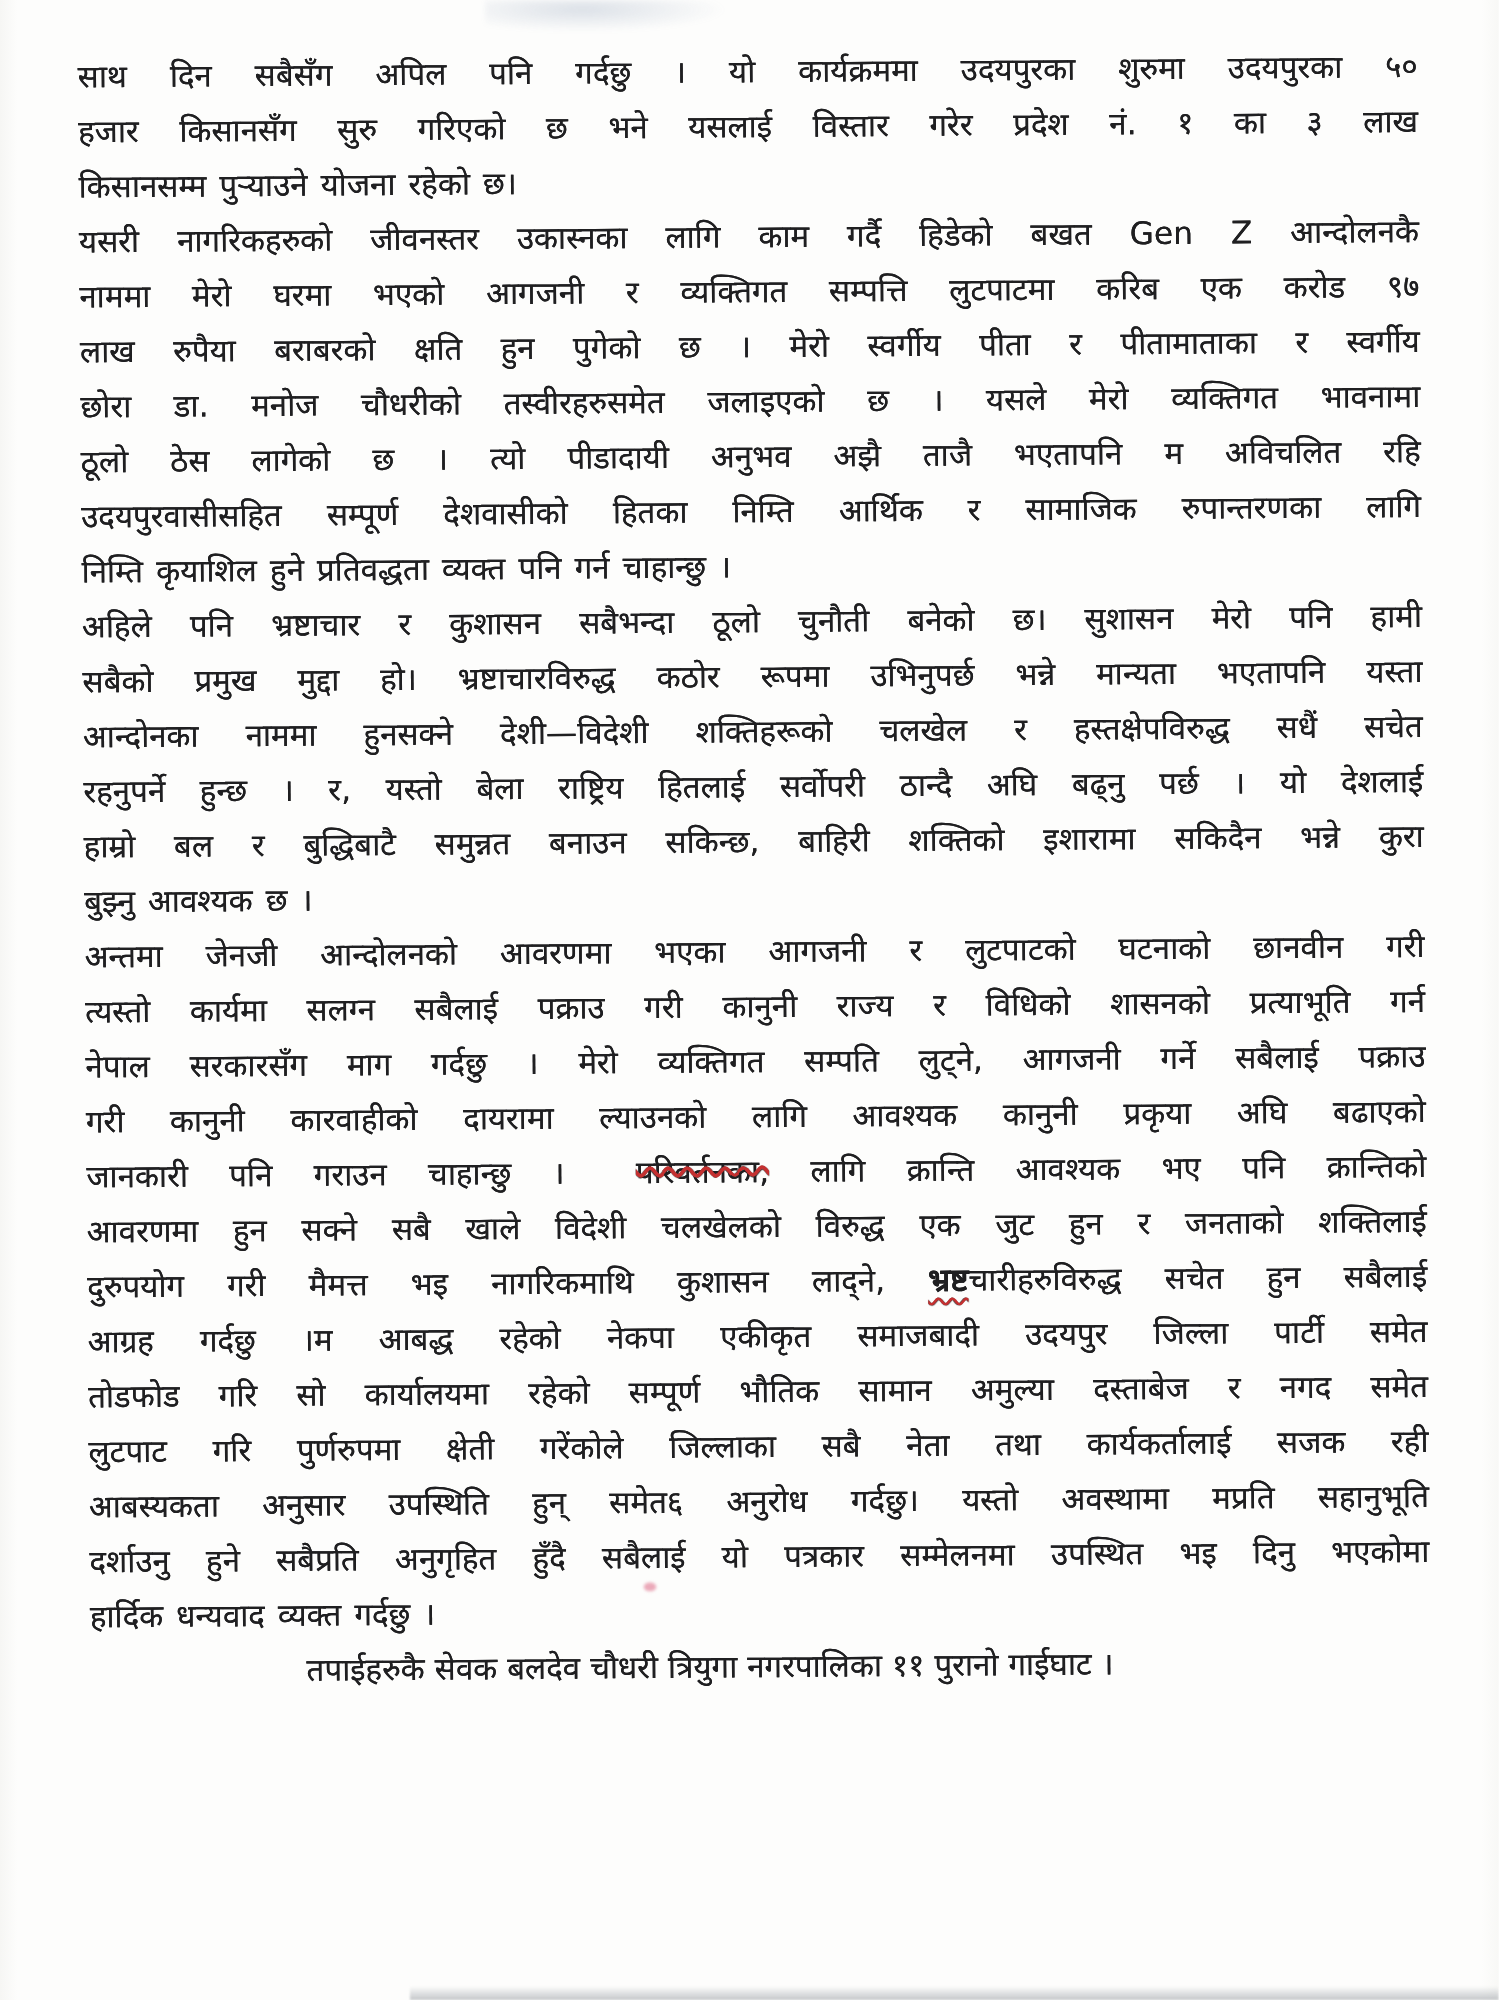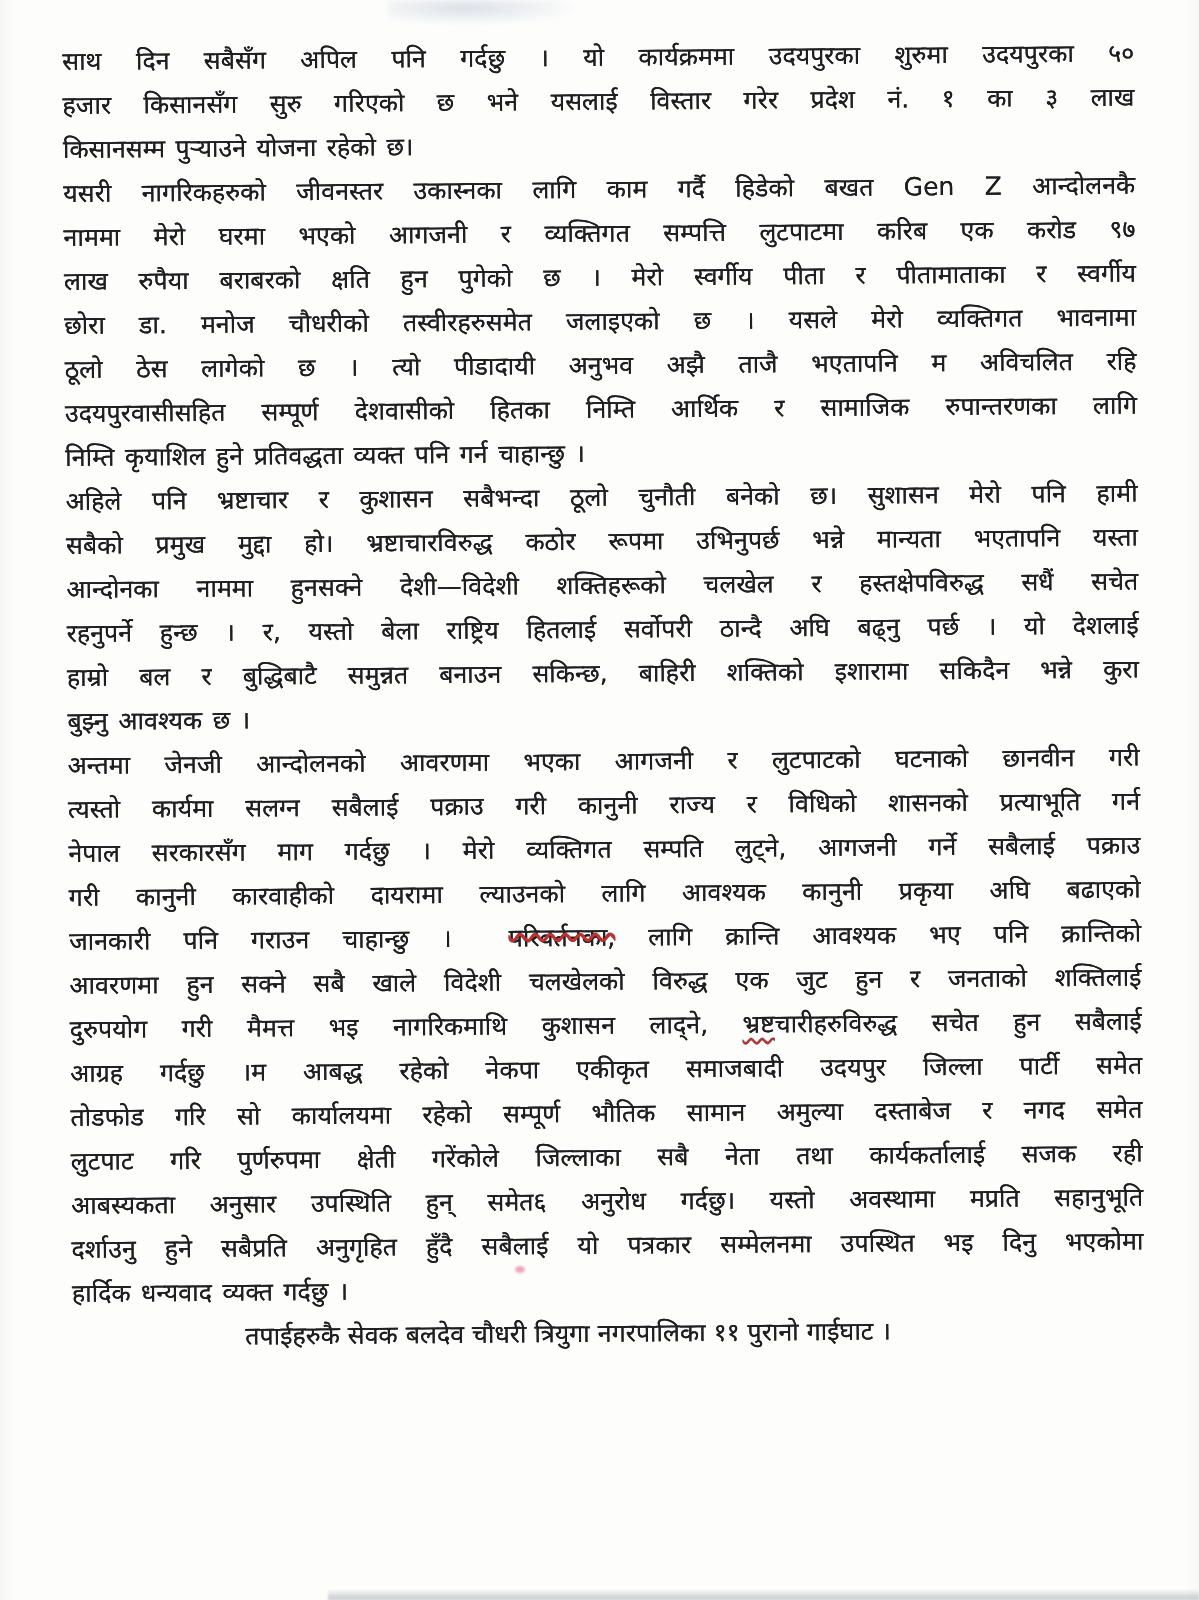--- a/index.html
+++ b/index.html
@@ -53,20 +53,21 @@
     text-decoration-style: wavy;
     text-decoration-thickness: 2.5px;
     margin-left: 24px;
   }
   .mark-underline {
     text-decoration: underline;
     text-decoration-color: #c43030;
     text-decoration-style: wavy;
     text-decoration-thickness: 2px;
     text-underline-offset: 5px;
+    font-weight: bold;
   }
   
   .smudge-top {
     position: absolute;
     left: 388px;
     top: 0;
     width: 195px;
     height: 26px;
     background: radial-gradient(ellipse at 40% 30%, rgba(120,140,170,0.45), rgba(120,140,170,0.0) 70%);
     filter: blur(2px);

